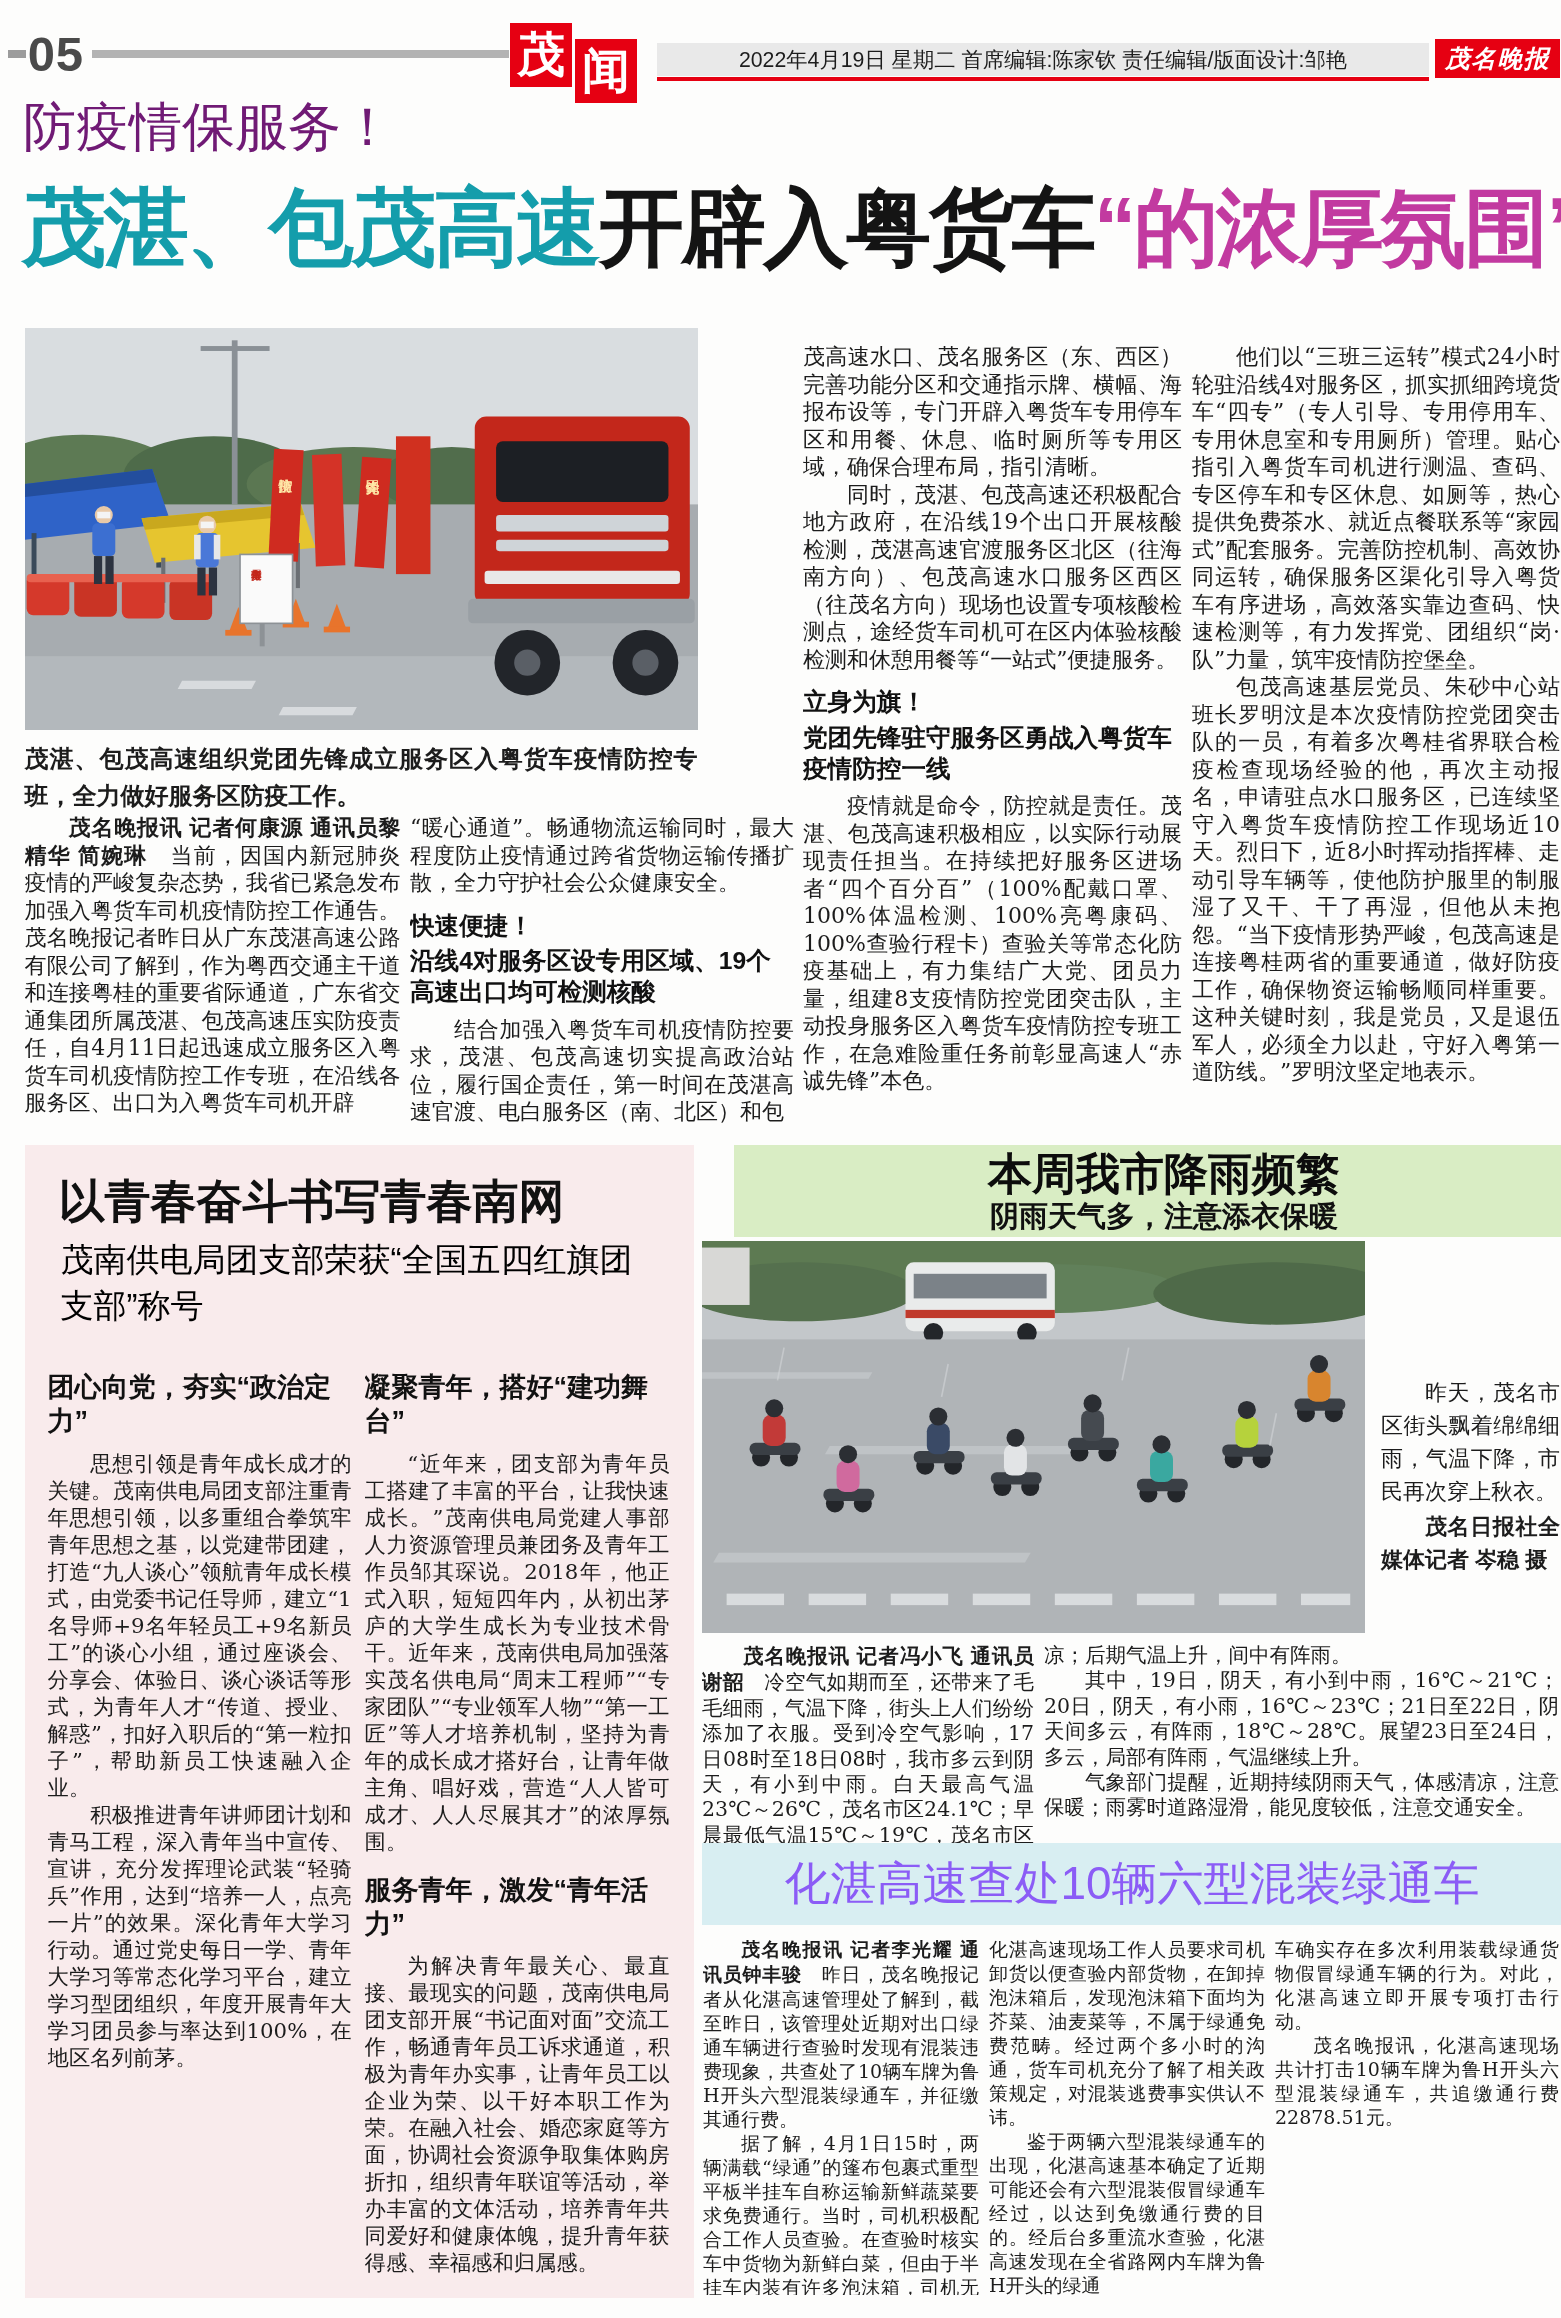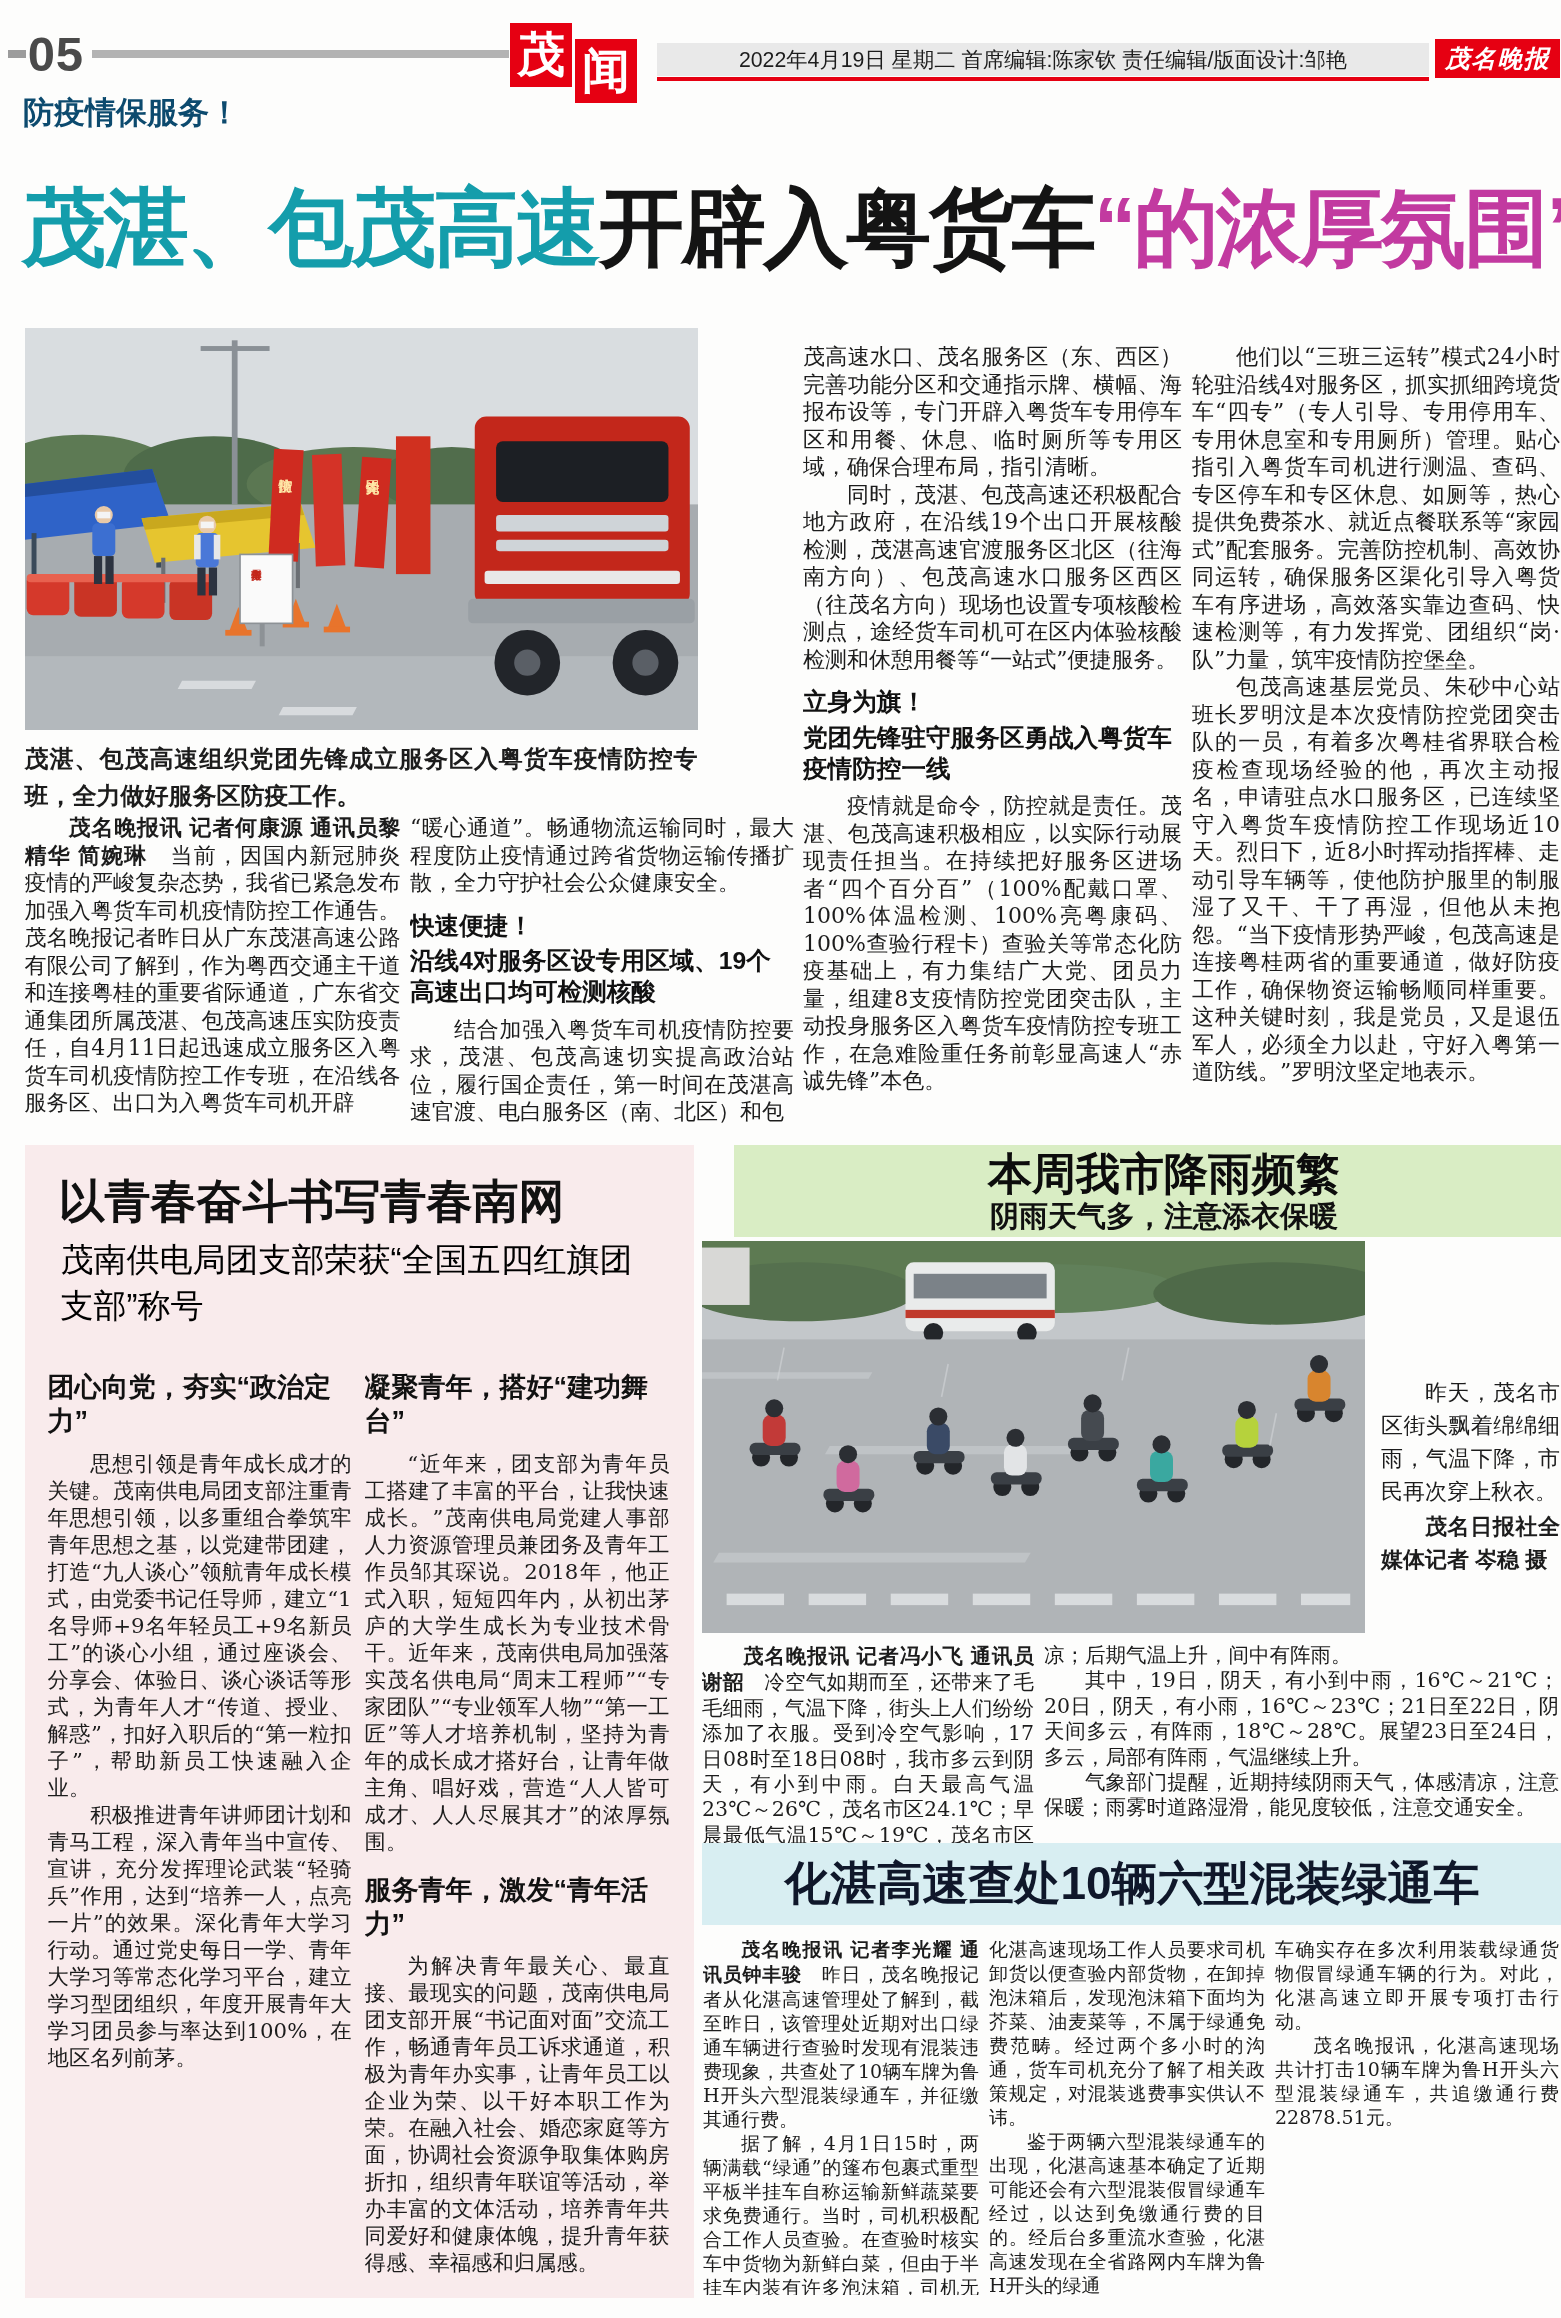--- a/index.html
+++ b/index.html
@@ -20,21 +20,21 @@
   .tag2{left:575px;top:39px;}
   .datebar{position:absolute;left:657px;top:43px;width:772px;height:33px;background:var(--dateline-bar-gray,#e9e9e9);
            display:flex;align-items:center;justify-content:center;}
   .datebar span{font-family:"Liberation Sans",sans-serif;font-size:21.3px;color:#1d1d1d;}
   .datebar-underline{position:absolute;left:657px;top:77px;width:772px;height:4.1px;background:var(--accent-red,#e60012);}
   .masthead{position:absolute;left:1435px;top:39px;width:125px;height:39px;background:var(--accent-red,#e60012);
             color:#fff;font-style:italic;font-weight:700;font-size:24.6px;font-family:"DejaVu Serif",serif;
             display:flex;align-items:center;justify-content:center;letter-spacing:1.6px;}
 
   
-  .eyebrow{position:absolute;left:23px;top:92px;font-size:31px;font-weight:700;color:#0c4a6e;}
+  .eyebrow{position:absolute;left:23px;top:92px;font-size:53px;font-weight:400;color:#701a75;}
   .headline{position:absolute;left:21.3px;top:179px;width:1535px;margin:0;font-size:85px;font-weight:900;
             letter-spacing:-2.5px;white-space:nowrap;line-height:1.15;}
   .hl-teal{color:var(--headline-teal,#149dab);}
   .hl-black{color:#141414;}
   .hl-magenta{color:var(--headline-magenta,#c23aa0);}
 
   
   .col{position:absolute;text-align:justify;overflow:hidden;}
   .lead-col{font-size:22px;line-height:27.5px;}
   .para{text-indent:2em;}
@@ -69,21 +69,21 @@
   .wx-caption{position:absolute;left:1381px;top:1376px;width:179px;font-size:22px;line-height:33px;text-align:justify;}
   .wx-caption .cap-p{text-indent:2em;}
   .wx-caption .cap-credit{font-weight:700;text-indent:2em;margin-top:1.6px;}
   .wx-col{font-size:20.5px;line-height:25.4px;}
   .wcolL{left:702px;top:1643px;width:332px;height:266px;}
   .wcolR{left:1044px;top:1643px;width:515px;height:266px;}
 
   
   .gw-band{position:absolute;left:702px;top:1843px;width:860px;height:82px;background:var(--greenway-band-cyan,#d8eef2);
            display:flex;align-items:center;justify-content:center;}
-  .gw-title{font-size:46px;font-weight:700;color:#0f172a;}
+  .gw-title{font-size:46px;font-weight:400;color:#8b5cf6;}
   .gw-col{font-size:19px;line-height:24px;}
   .gcol1{left:703px;top:1937px;width:276px;height:358px;}
   .gcol2{left:989px;top:1937px;width:276px;height:358px;}
   .gcol3{left:1275px;top:1937px;width:284px;height:358px;}
 
   figure svg{display:block;width:100%;height:100%;}
 </style>
 </head>
 <body>
 

